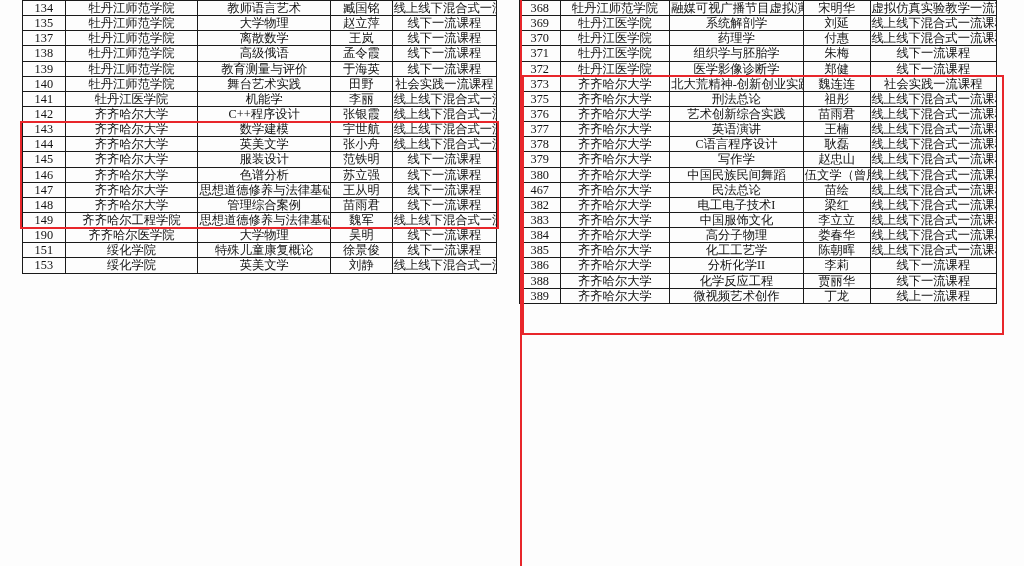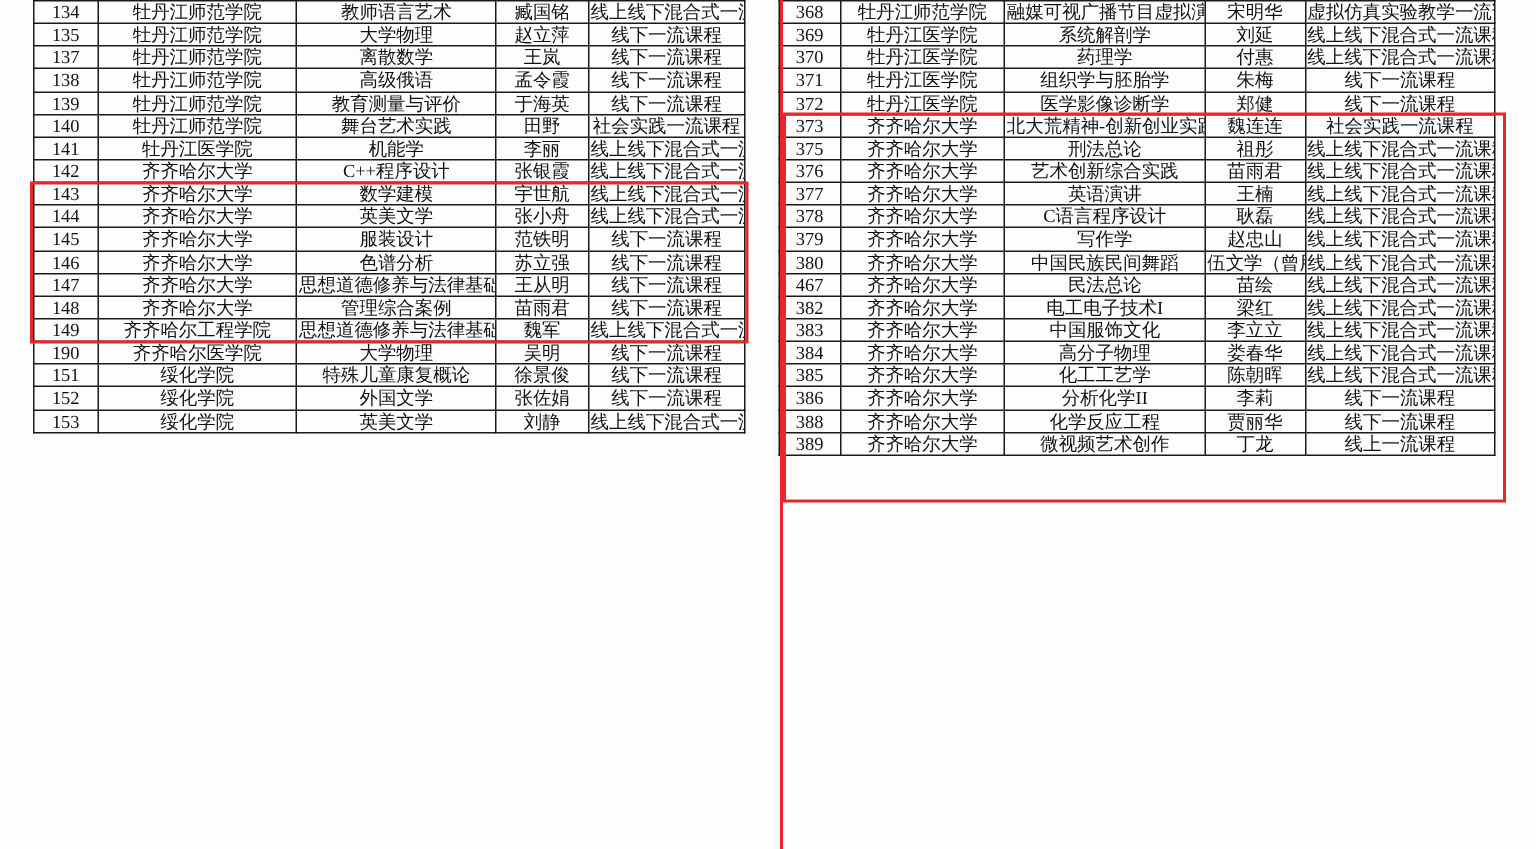--- a/index.html
+++ b/index.html
@@ -202,27 +202,20 @@
             <td>吴明</td>
             <td>线下一流课程</td>
           </tr>
           <tr id="L-row-17">
             <td class="num">151</td>
             <td>绥化学院</td>
             <td class="small">特殊儿童康复概论</td>
             <td>徐景俊</td>
             <td>线下一流课程</td>
           </tr>
-          <tr id="L-row-18">
-            <td class="num">152</td>
-            <td>绥化学院</td>
-            <td>外国文学</td>
-            <td>张佐娟</td>
-            <td>线下一流课程</td>
-          </tr>
           <tr id="L-row-19">
             <td class="num">153</td>
             <td>绥化学院</td>
             <td>英美文学</td>
             <td>刘静</td>
             <td class="small">线上线下混合式一流课程</td>
           </tr>
         </tbody>
     </table>
   </div>

